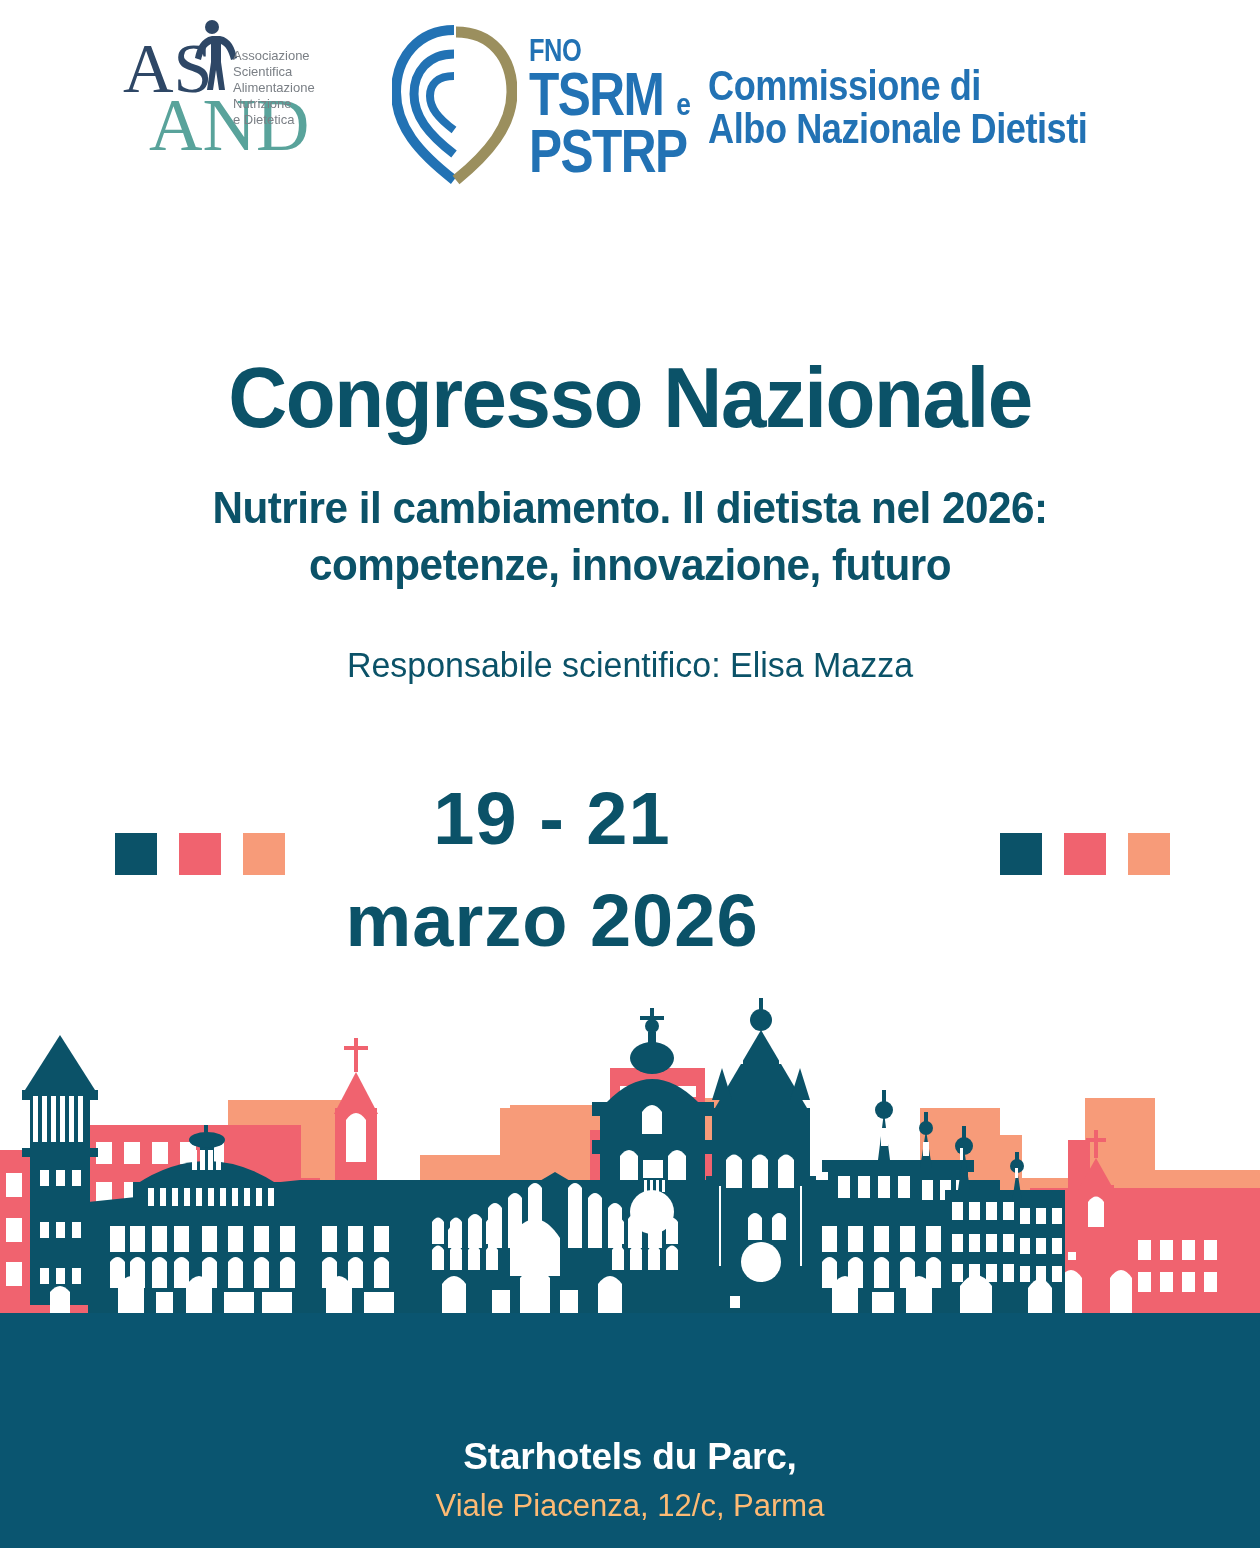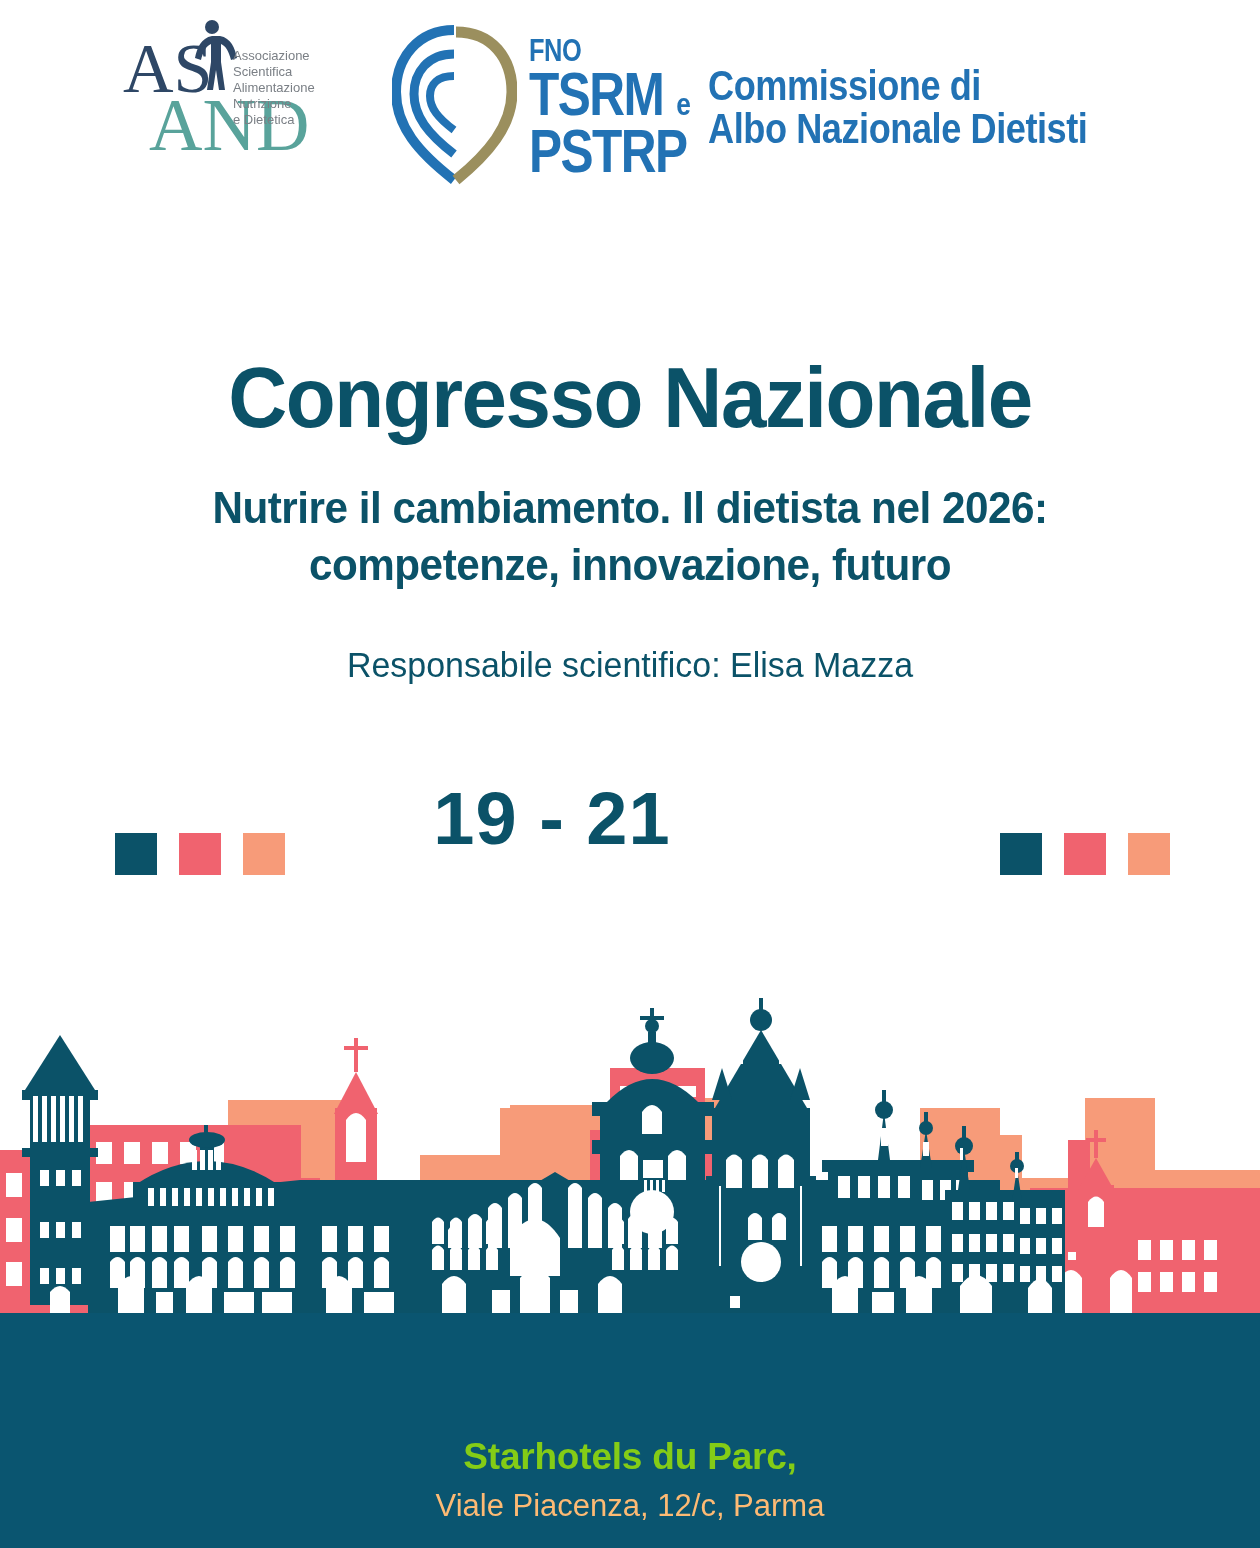--- a/index.html
+++ b/index.html
@@ -184,21 +184,21 @@
     background: #0a5570;
   }
   .footer-inner {
     position: absolute;
     left: 0;
     bottom: 24px;
     width: 1260px;
     text-align: center;
   }
   .venue-name {
-    color: #84cc16;
+    color: #ffffff;
     font-size: 37px;
     font-weight: bold;
     letter-spacing: -0.2px;
   }
   .venue-addr {
     margin-top: 10px;
     color: #fdba74;
     font-size: 31px;
     font-weight: normal;
     letter-spacing: 0px;
@@ -269,20 +269,21 @@
     <div class="main-title">Congresso Nazionale</div>
     <div class="subtitle">
       <div>Nutrire il cambiamento. Il dietista nel 2026:</div>
       <div>competenze, innovazione, futuro</div>
     </div>
     <div class="responsabile">Responsabile scientifico: Elisa Mazza</div>
   </div>
 
   <div class="date-block">
     <div>19 - 21</div>
+    <div>marzo 2026</div>
   </div>
 
   <div class="squares left">
     <div class="sq" style="background:#0b5268"></div>
     <div class="sq" style="background:#f0636f"></div>
     <div class="sq" style="background:#f79b79"></div>
   </div>
   <div class="squares right">
     <div class="sq" style="background:#0b5268"></div>
     <div class="sq" style="background:#f0636f"></div>

